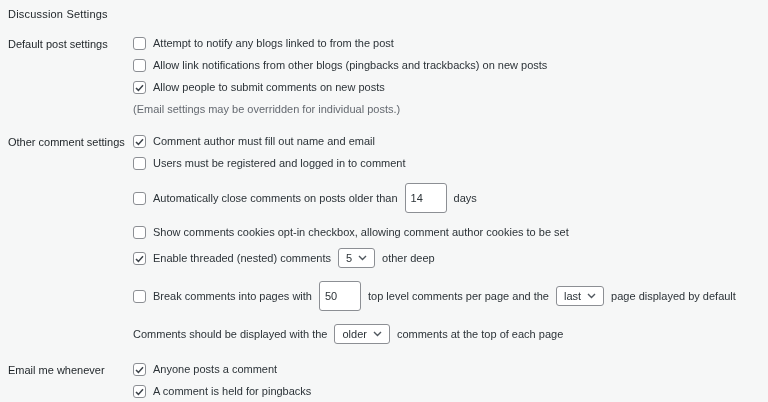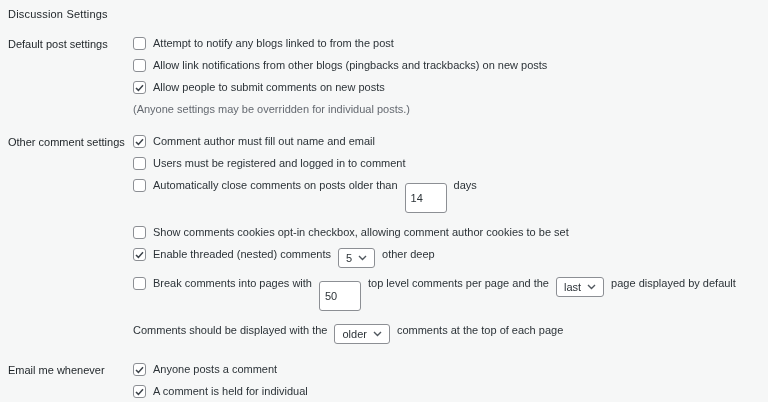--- a/index.html
+++ b/index.html
@@ -20,21 +20,21 @@
     margin:2px 0 17px 0;letter-spacing:.2px;
   }
   .section{display:flex;margin-bottom:10px;}
   .section-label{
     width:125px;flex:none;
     font-size:11px;font-weight:normal;color:var(--heading);
     padding-top:1px;line-height:13px;
   }
   .section-content{flex:1;min-width:0;}
   .row{
-    display:flex;white-space:nowrap;
+    display:flex;align-items:center;white-space:nowrap;
     font-size:11px;line-height:13px;margin-bottom:9px;min-height:13px;
   }
   .row.muted{color:var(--muted);}
   .row-text{display:inline-block;}
   .checkbox{
     width:13px;height:13px;flex:none;
     border:1px solid var(--border);border-radius:3px;background:var(--ctrl-bg);
     display:inline-flex;align-items:center;justify-content:center;
     margin-right:7px;cursor:pointer;
   }
@@ -75,21 +75,21 @@
           </div>
           <div class="row">
             <span class="checkbox checked" role="checkbox" aria-checked="true">
     <svg class="check" width="9" height="8" viewBox="0 0 9 8">
       <path d="M1 4 L3.4 6.4 L8 1.2" fill="none" stroke="#3c434a" stroke-width="1.5"></path>
     </svg>
   </span>
             <span class="row-text">Allow people to submit comments on new posts</span>
           </div>
           <div class="row muted">
-            <span class="row-text">(Anyone settings may be overridden for individual posts.)</span>
+            <span class="row-text">(Email settings may be overridden for individual posts.)</span>
           </div>
         </div>
   </div>
       <div class="section">
     <div class="section-label">Other comment settings</div>
     <div class="section-content">
           <div class="row">
             <span class="checkbox checked" role="checkbox" aria-checked="true">
     <svg class="check" width="9" height="8" viewBox="0 0 9 8">
       <path d="M1 4 L3.4 6.4 L8 1.2" fill="none" stroke="#3c434a" stroke-width="1.5"></path>
@@ -169,21 +169,21 @@
     </svg>
   </span>
             <span class="row-text">Anyone posts a comment</span>
           </div>
           <div class="row">
             <span class="checkbox checked" role="checkbox" aria-checked="true">
     <svg class="check" width="9" height="8" viewBox="0 0 9 8">
       <path d="M1 4 L3.4 6.4 L8 1.2" fill="none" stroke="#3c434a" stroke-width="1.5"></path>
     </svg>
   </span>
-            <span class="row-text">A comment is held for individual</span>
+            <span class="row-text">A comment is held for pingbacks</span>
           </div>
           <div class="row">
             <span class="checkbox" role="checkbox" aria-checked="false">
     
   </span>
             <span class="row-text">Someone follows my blog</span>
           </div>
         </div>
   </div>
     </div>

